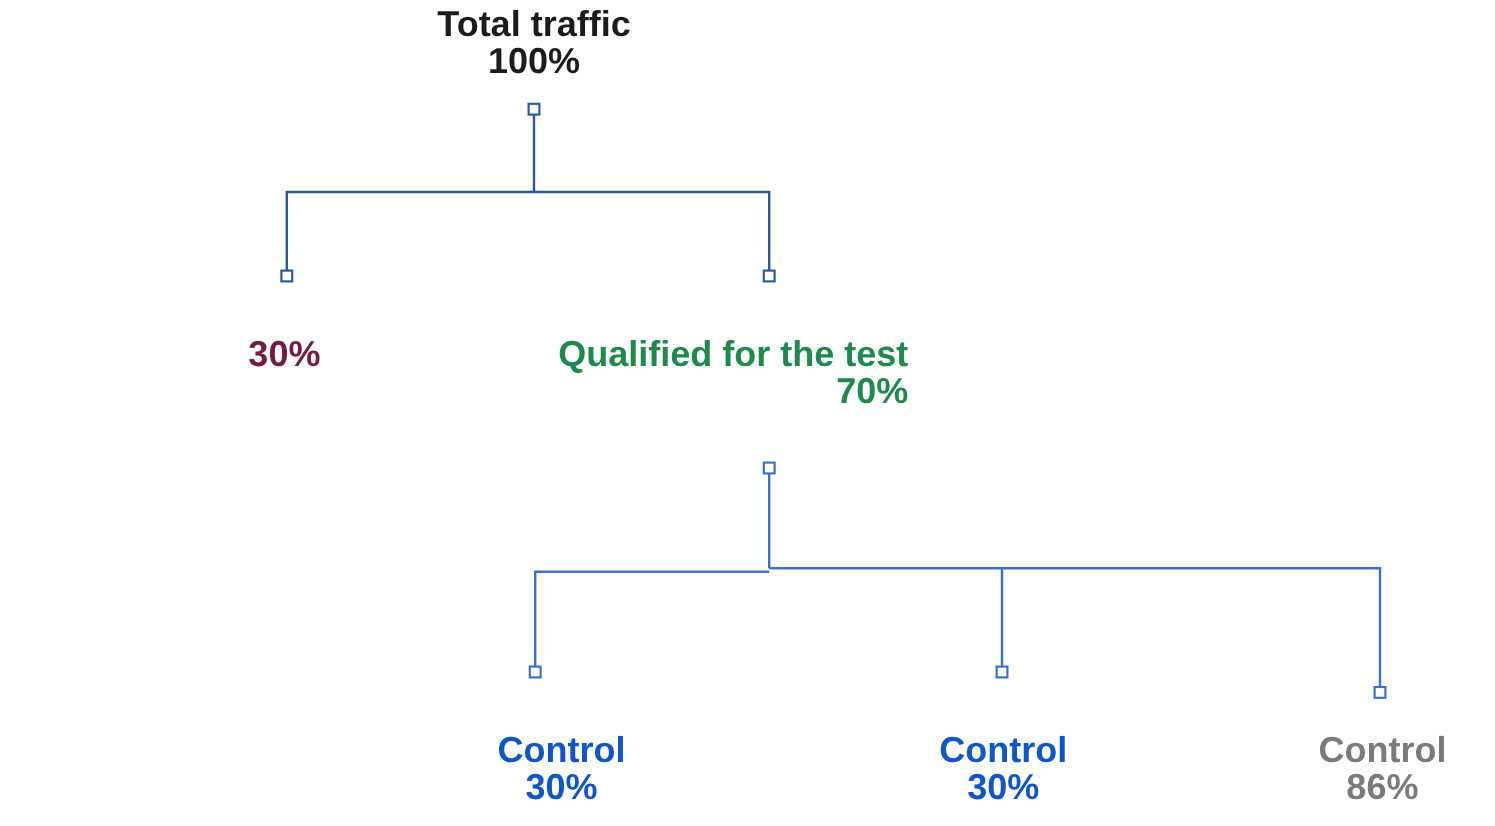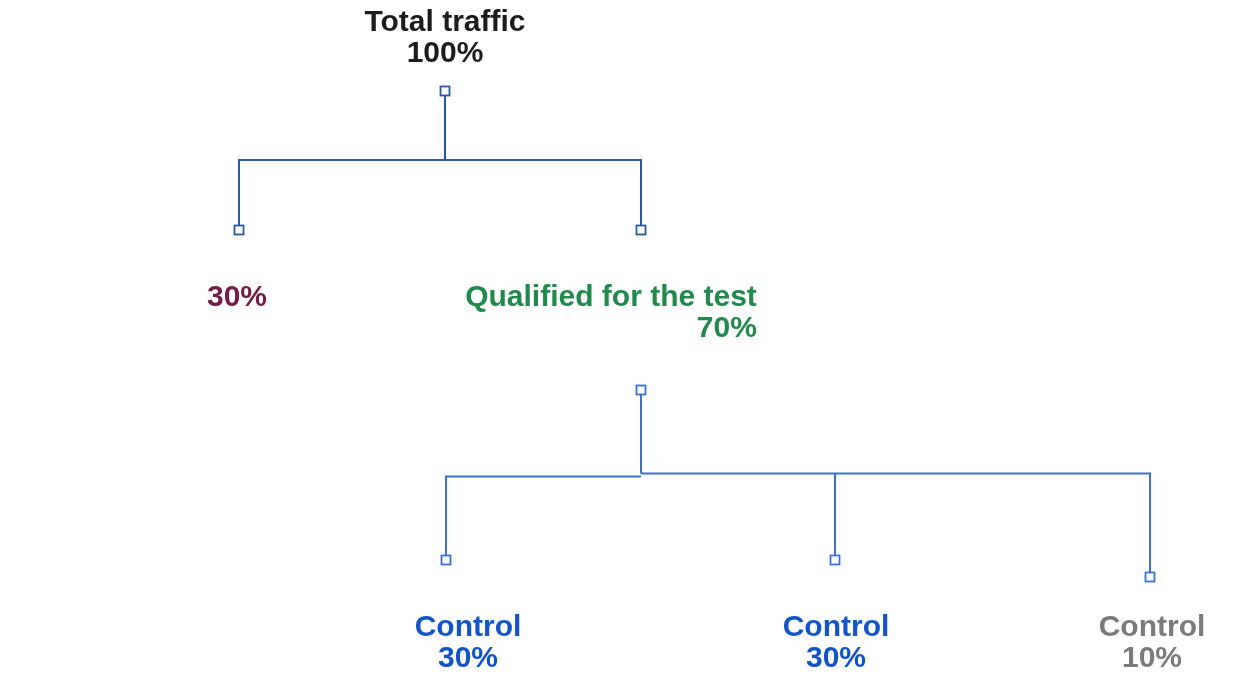--- a/index.html
+++ b/index.html
@@ -101,16 +101,16 @@
     <div>30%</div>
   </div>
 
   <div class="node node-variant">
     <div>Control</div>
     <div>30%</div>
   </div>
 
   <div class="node node-holdout">
     <div>Control</div>
-    <div>10%</div>
+    <div>86%</div>
   </div>
 
 </div>
 
 </body></html>

